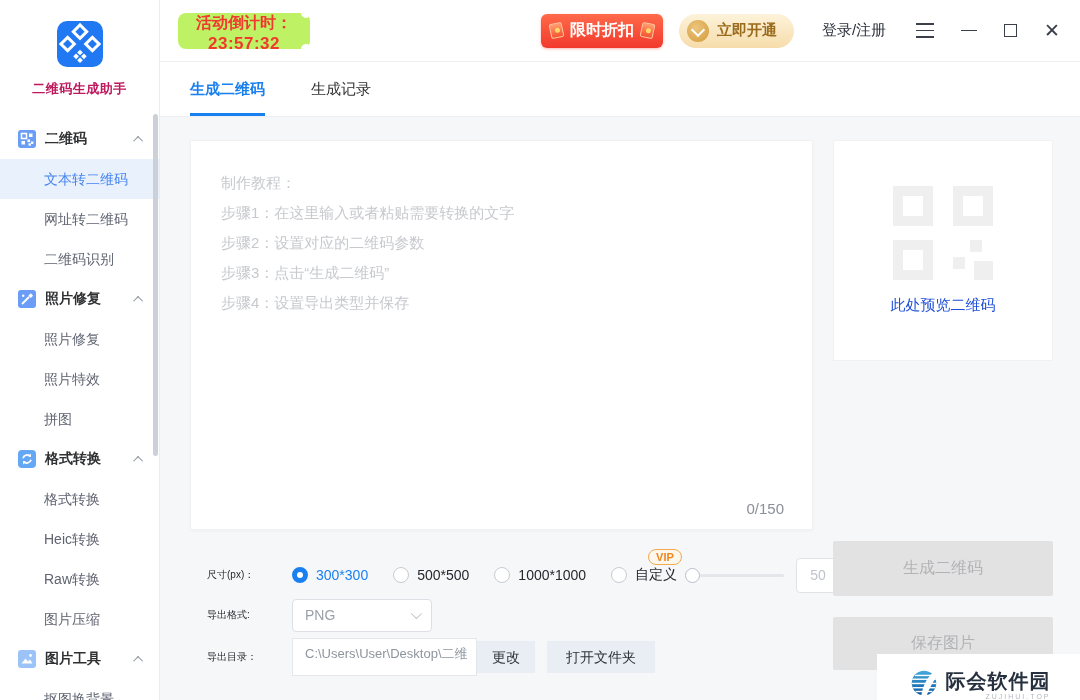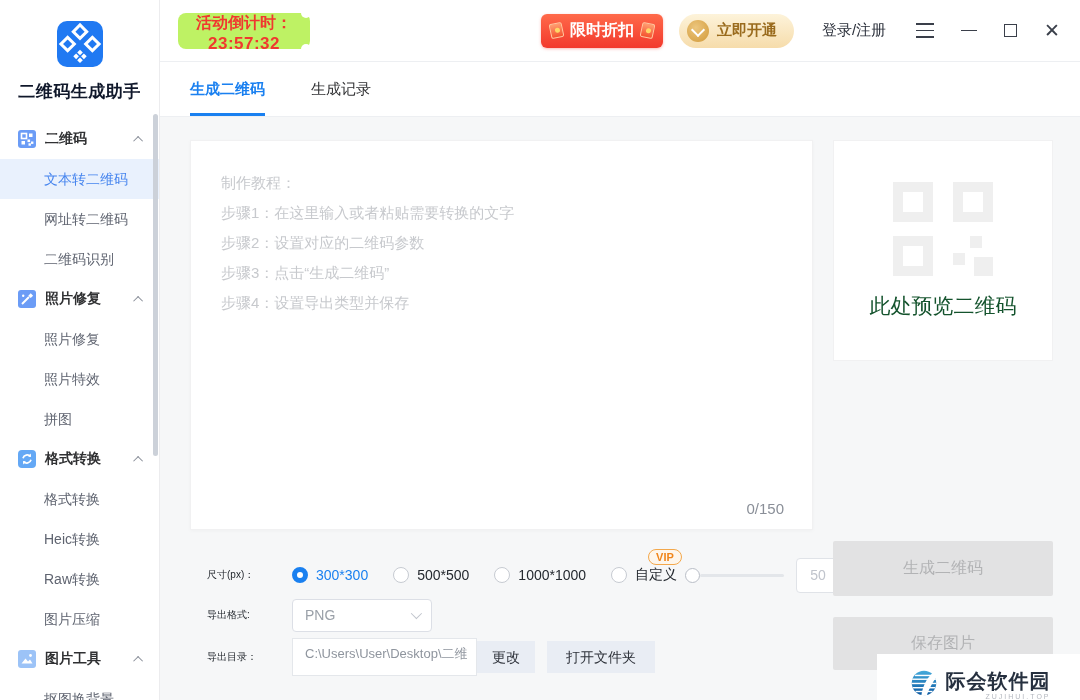--- a/index.html
+++ b/index.html
@@ -2,21 +2,21 @@
 <html><head>
 <meta charset="utf-8">
 <style>
   * { margin:0; padding:0; box-sizing:border-box; }
   html,body { width:1080px; height:700px; overflow:hidden; font-family:"Liberation Sans",sans-serif; background:#fff; }
   .app { display:flex; width:1080px; height:700px; }
 
   
   .sidebar { width:160px; flex-shrink:0; position:relative; background:#fff; border-right:1px solid #ececee; overflow:hidden; }
   .logo-area { height:119px; text-align:center; padding-top:21px; }
-  .app-title { font-size:17px; font-weight:600; color:#0f172a; margin-top:9px; letter-spacing:0.5px;font-family:Liberation Serif, serif; }
+  .app-title { font-size:13px; font-weight:600; color:#be185d; margin-top:9px; letter-spacing:0.5px;font-family:Liberation Serif, serif; }
   .menu-group { height:40px; display:flex; align-items:center; padding:0 16px 0 18px; cursor:pointer; }
   .menu-group .glabel { flex:1; font-size:14px; font-weight:bold; color:#303133; margin-left:9px; }
   .chev { width:7px; height:7px; border-left:1.6px solid #8a8f99; border-top:1.6px solid #8a8f99; transform:rotate(45deg) translateY(2px); }
   .menu-item { height:40px; line-height:40px; padding-left:44px; font-size:14px; color:#5f6470; cursor:pointer; white-space:nowrap; }
   .menu-item.active { background:#e9f1fd; color:#4584ee; }
   .gicon { width:18px; height:18px; flex-shrink:0; }
   .sb-thumb { position:absolute; right:1px; top:114px; width:5px; height:342px; background:#ccd1d9; border-radius:3px; }
 
   
   .right-col { flex:1; display:flex; flex-direction:column; min-width:0; }
@@ -58,21 +58,21 @@
   .content { flex:1; background:#f6f7f8; position:relative; }
   .editor-card { position:absolute; left:30px; top:23px; width:623px; height:390px; background:#fff; border:1px solid #f1f1f2; box-shadow:0 1px 4px rgba(0,0,0,.03); padding:27px 30px; cursor:text; }
   .ph-line { font-size:15px; color:#c7c9cd; line-height:30px; white-space:nowrap; }
   .counter { position:absolute; right:28px; bottom:12px; font-size:15px; color:#8a8f98; }
 
   .preview-card { position:absolute; left:673px; top:23px; width:220px; height:221px; background:#fff; border:1px solid #f1f1f2; display:flex; flex-direction:column; align-items:center; justify-content:center; }
   .qr-ph { width:100px; height:94px; position:relative; margin-bottom:16px; }
   .qr-sq { position:absolute; width:40px; height:40px; border:10px solid #efefef; }
   .qr-dots { position:absolute; right:0; top:54px; width:40px; height:40px; }
   .qr-dots i { position:absolute; background:#efefef; display:block; }
-  .preview-text { font-size:21px; color:#14532d; }
+  .preview-text { font-size:15px; color:#1d4ed8; }
 
   .size-row { position:absolute; left:30px; top:438px; height:40px; display:flex; align-items:center; }
   .row-label { width:85px; font-size:10px; font-weight:normal; color:#24292f; flex-shrink:0;margin-left:17px; }
   .radio-opt { display:flex; align-items:center; margin-right:25px; cursor:pointer; position:relative; }
   .radio { width:16px; height:16px; border-radius:50%; background:#fff; border:1px solid #c7cbd2; margin-right:8px; }
   .radio.checked { border:5px solid #1a80f0; }
   .rtext { font-size:14px; color:#24292f; }
   .radio-opt.checked .rtext { color:#1a80f0; }
   .vip-badge { position:absolute; top:-17px; left:37px; height:16px; line-height:14px; padding:0 7px; border:1px solid #f3a84c; border-radius:9px; background:#fdf6ec; color:#f08519; font-size:11px; font-weight:bold; }
   .slider { display:flex; align-items:center; cursor:pointer; }

